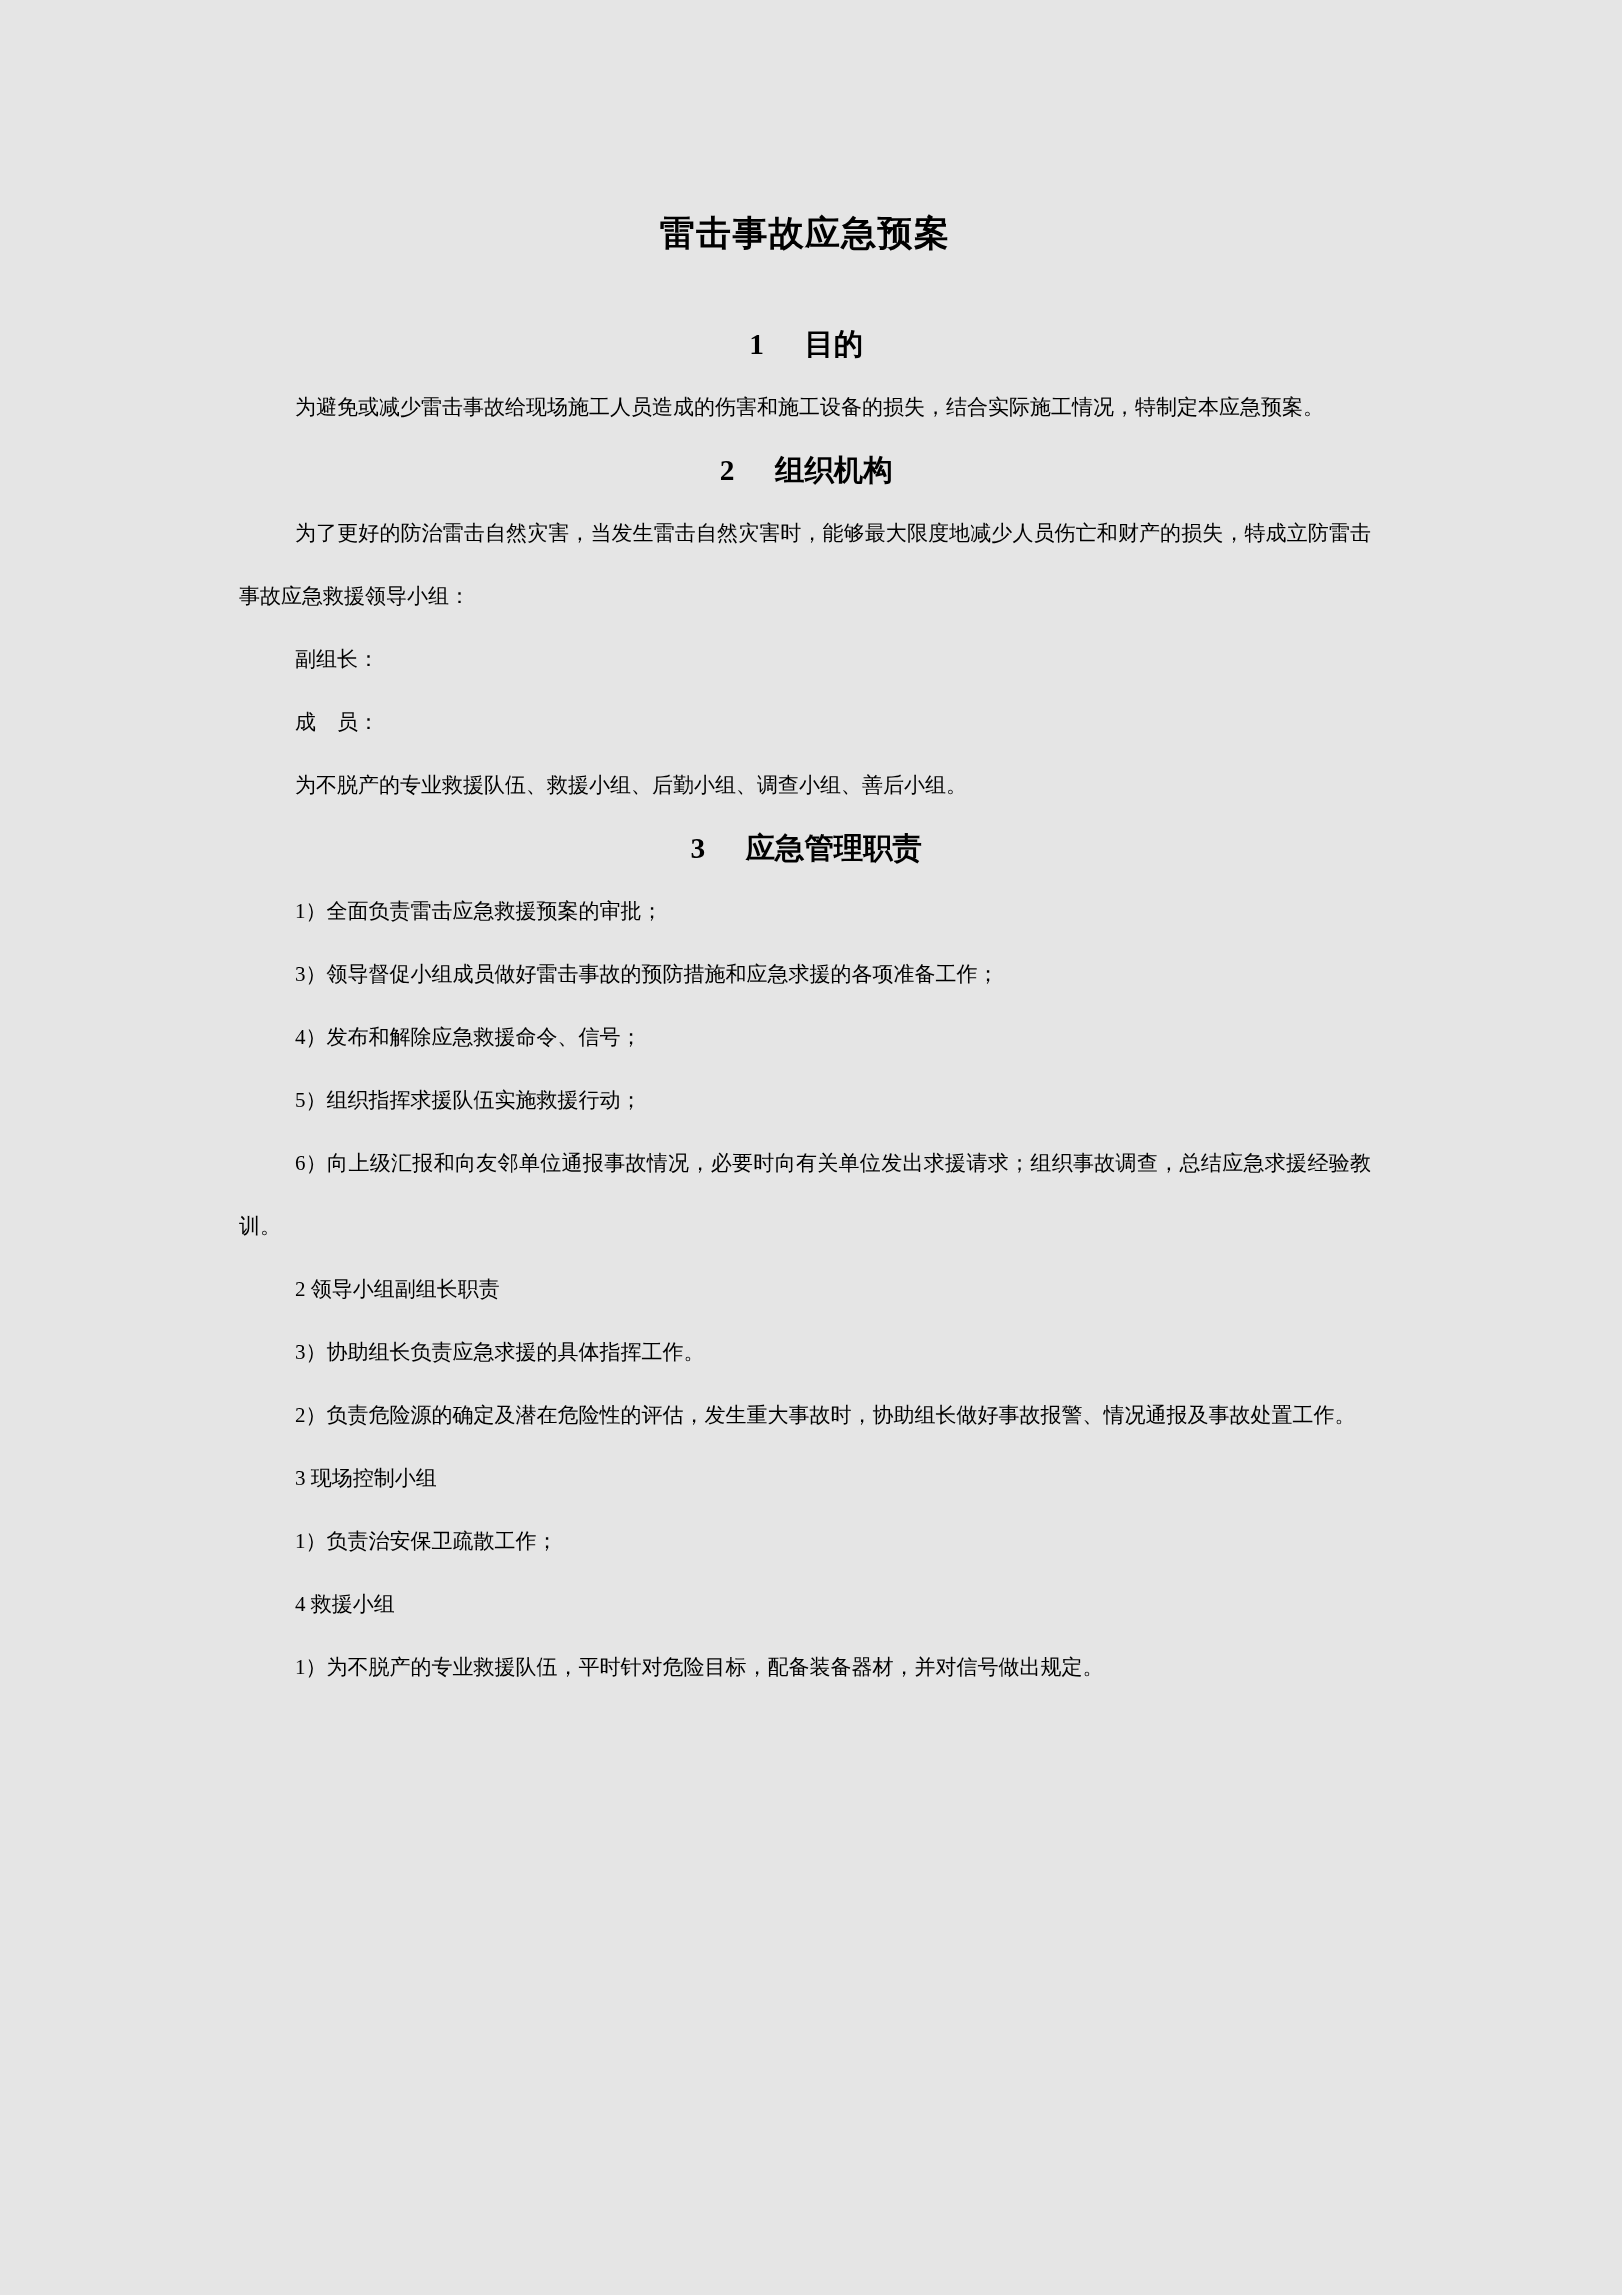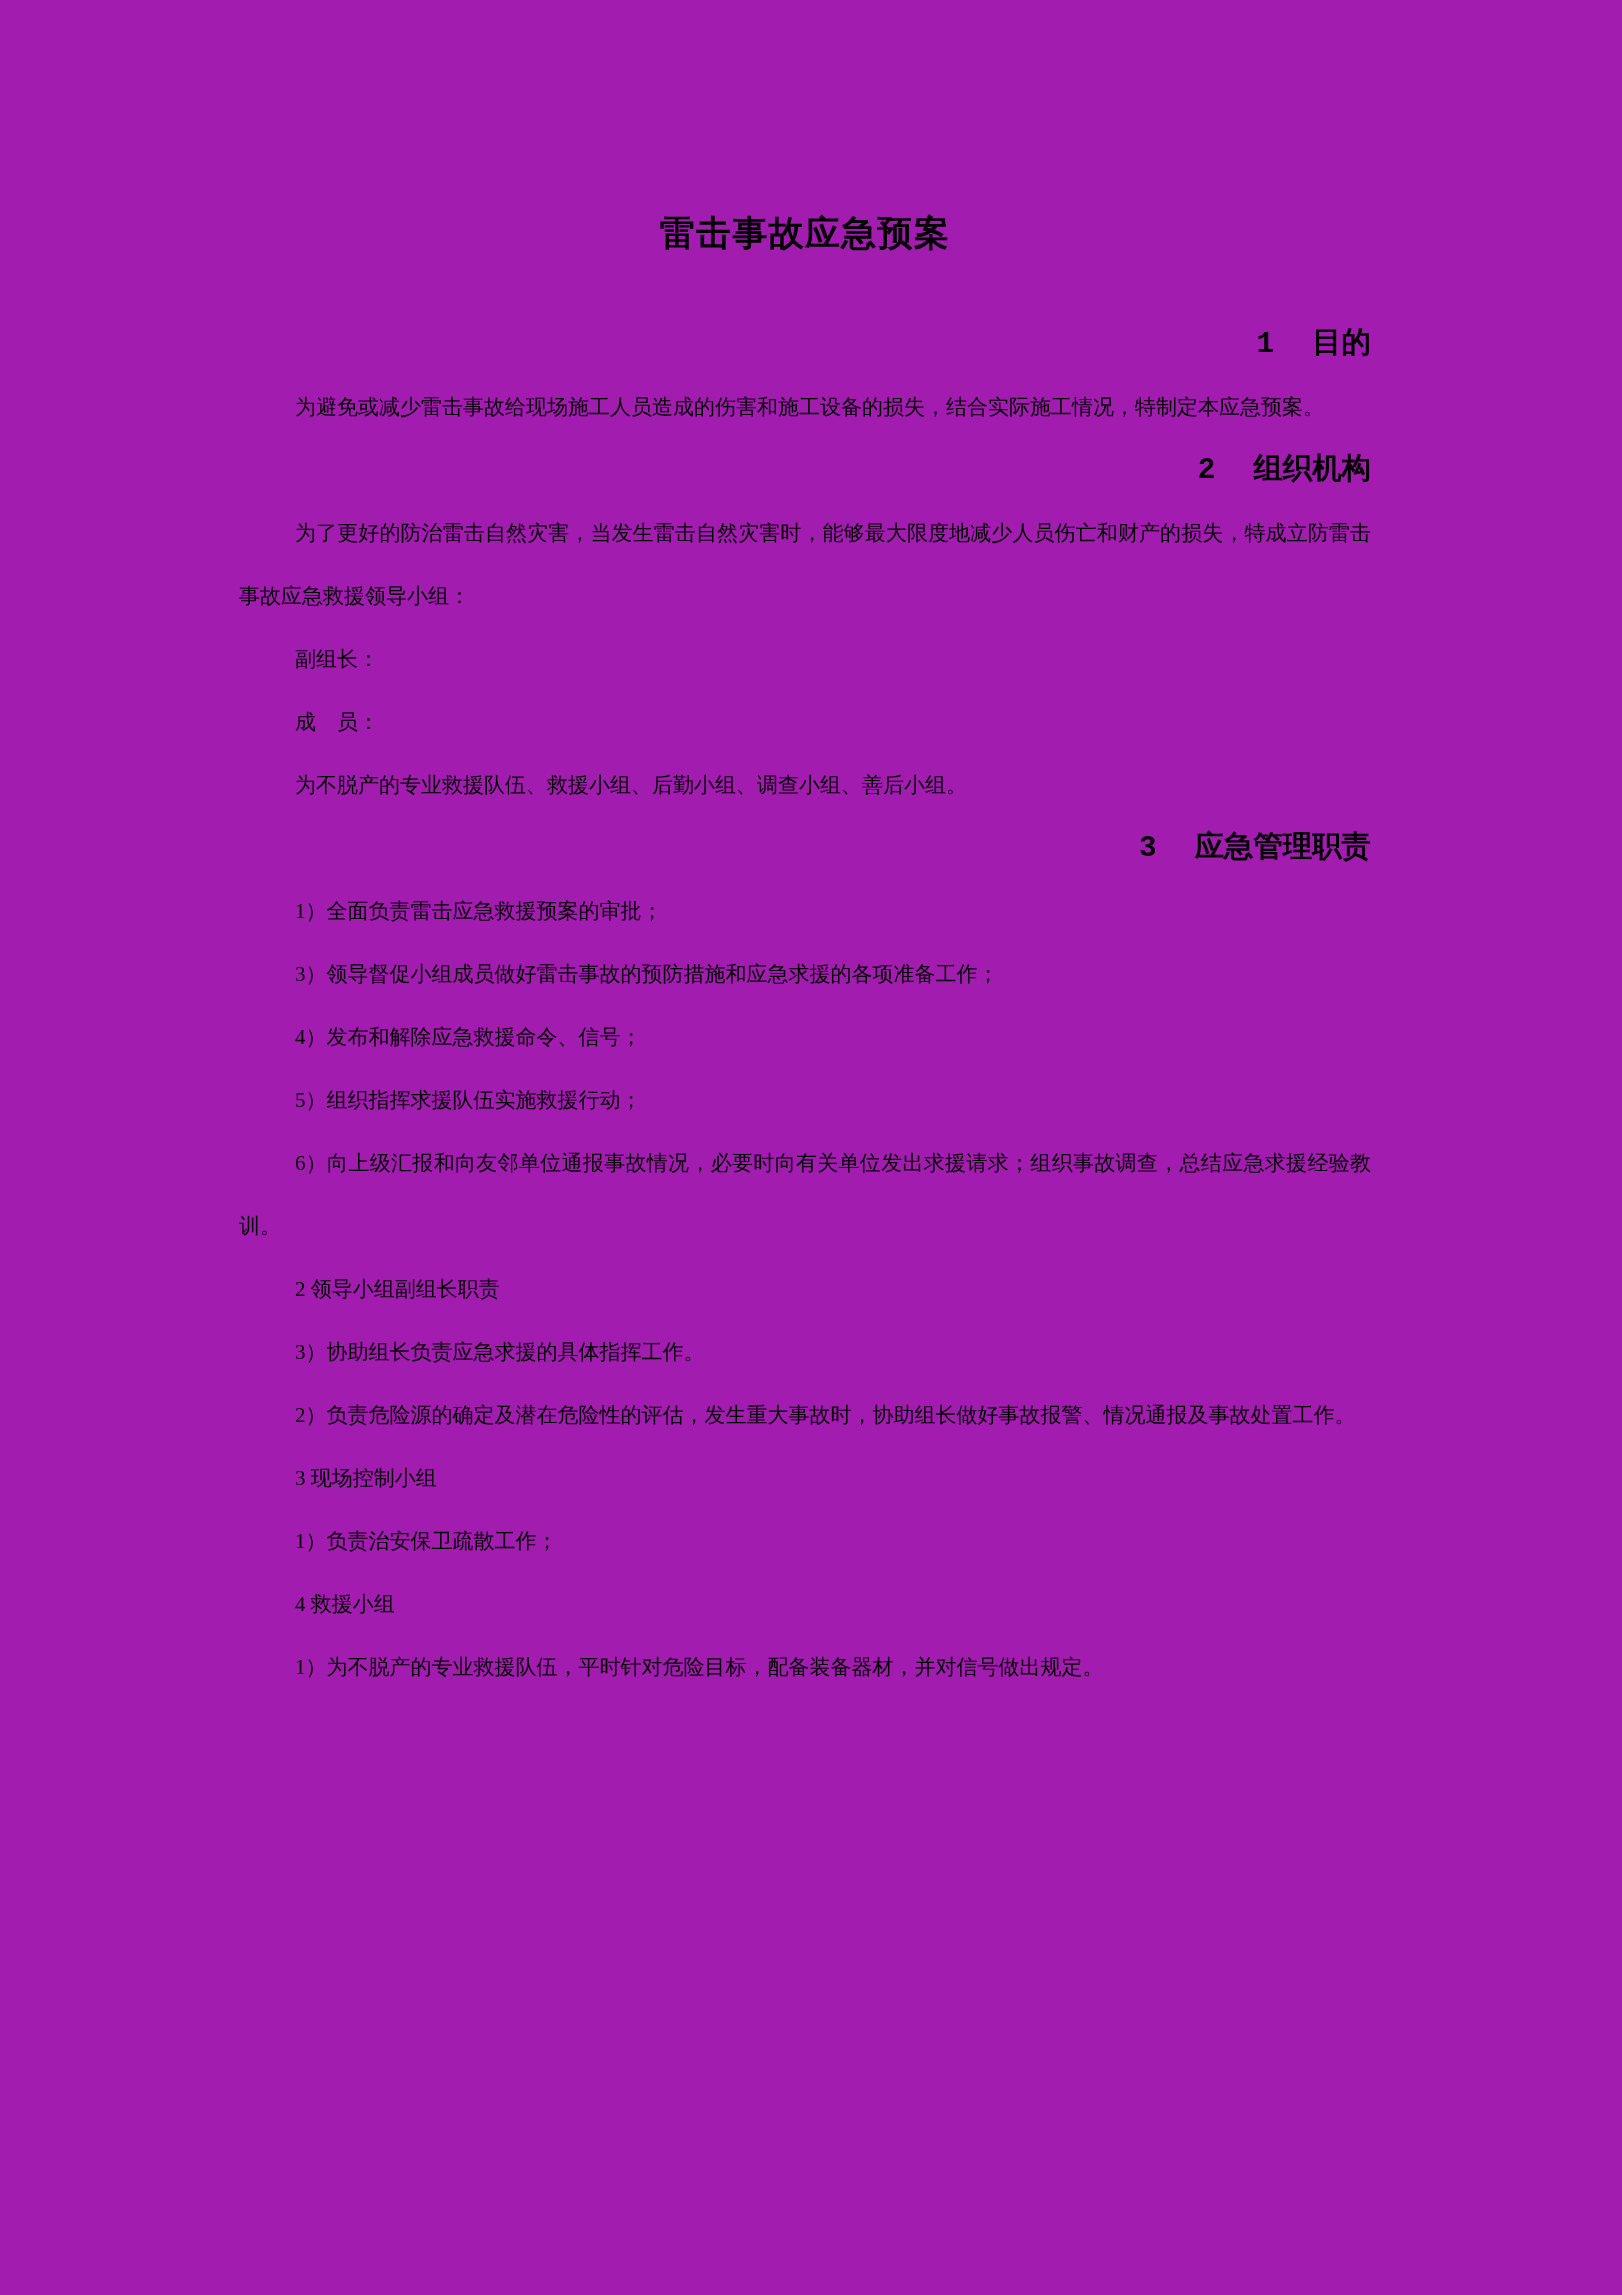--- a/index.html
+++ b/index.html
@@ -5,41 +5,41 @@
   html, body {
     margin: 0;
     padding: 0;
     background: #ffffff;
   }
   .page {
     position: relative;
     width: 1623px;
     height: 2295px;
     margin: 0 auto;
-    background: #a21caf;
+    background: #e5e5e5;
     color: #000000;
     box-sizing: border-box;
     padding: 200px 252px 0 239px; 
     overflow: hidden;
   }
   .doc-title {
     margin: 0 0 48px 0;
     font-family: "Liberation Sans", sans-serif;
     font-weight: 700;
     font-size: 35px;
     line-height: 65px;
     text-align: center;
     letter-spacing: 1.3px;
   }
   .sec-heading {
-    font-family: Liberation Mono, monospace;
+    font-family: Liberation Serif, serif;
     font-weight: 700;
     font-size: 29.4px;
     line-height: 63px;
-    text-align: right;
+    text-align: center;
   }
   .sec-heading .num {
     display: inline-block;
     min-width: 19.6px;
     margin-right: 38px;
   }
   .block {
     margin: 0;
     font-family: "Liberation Serif", serif;
     font-size: 21px;

